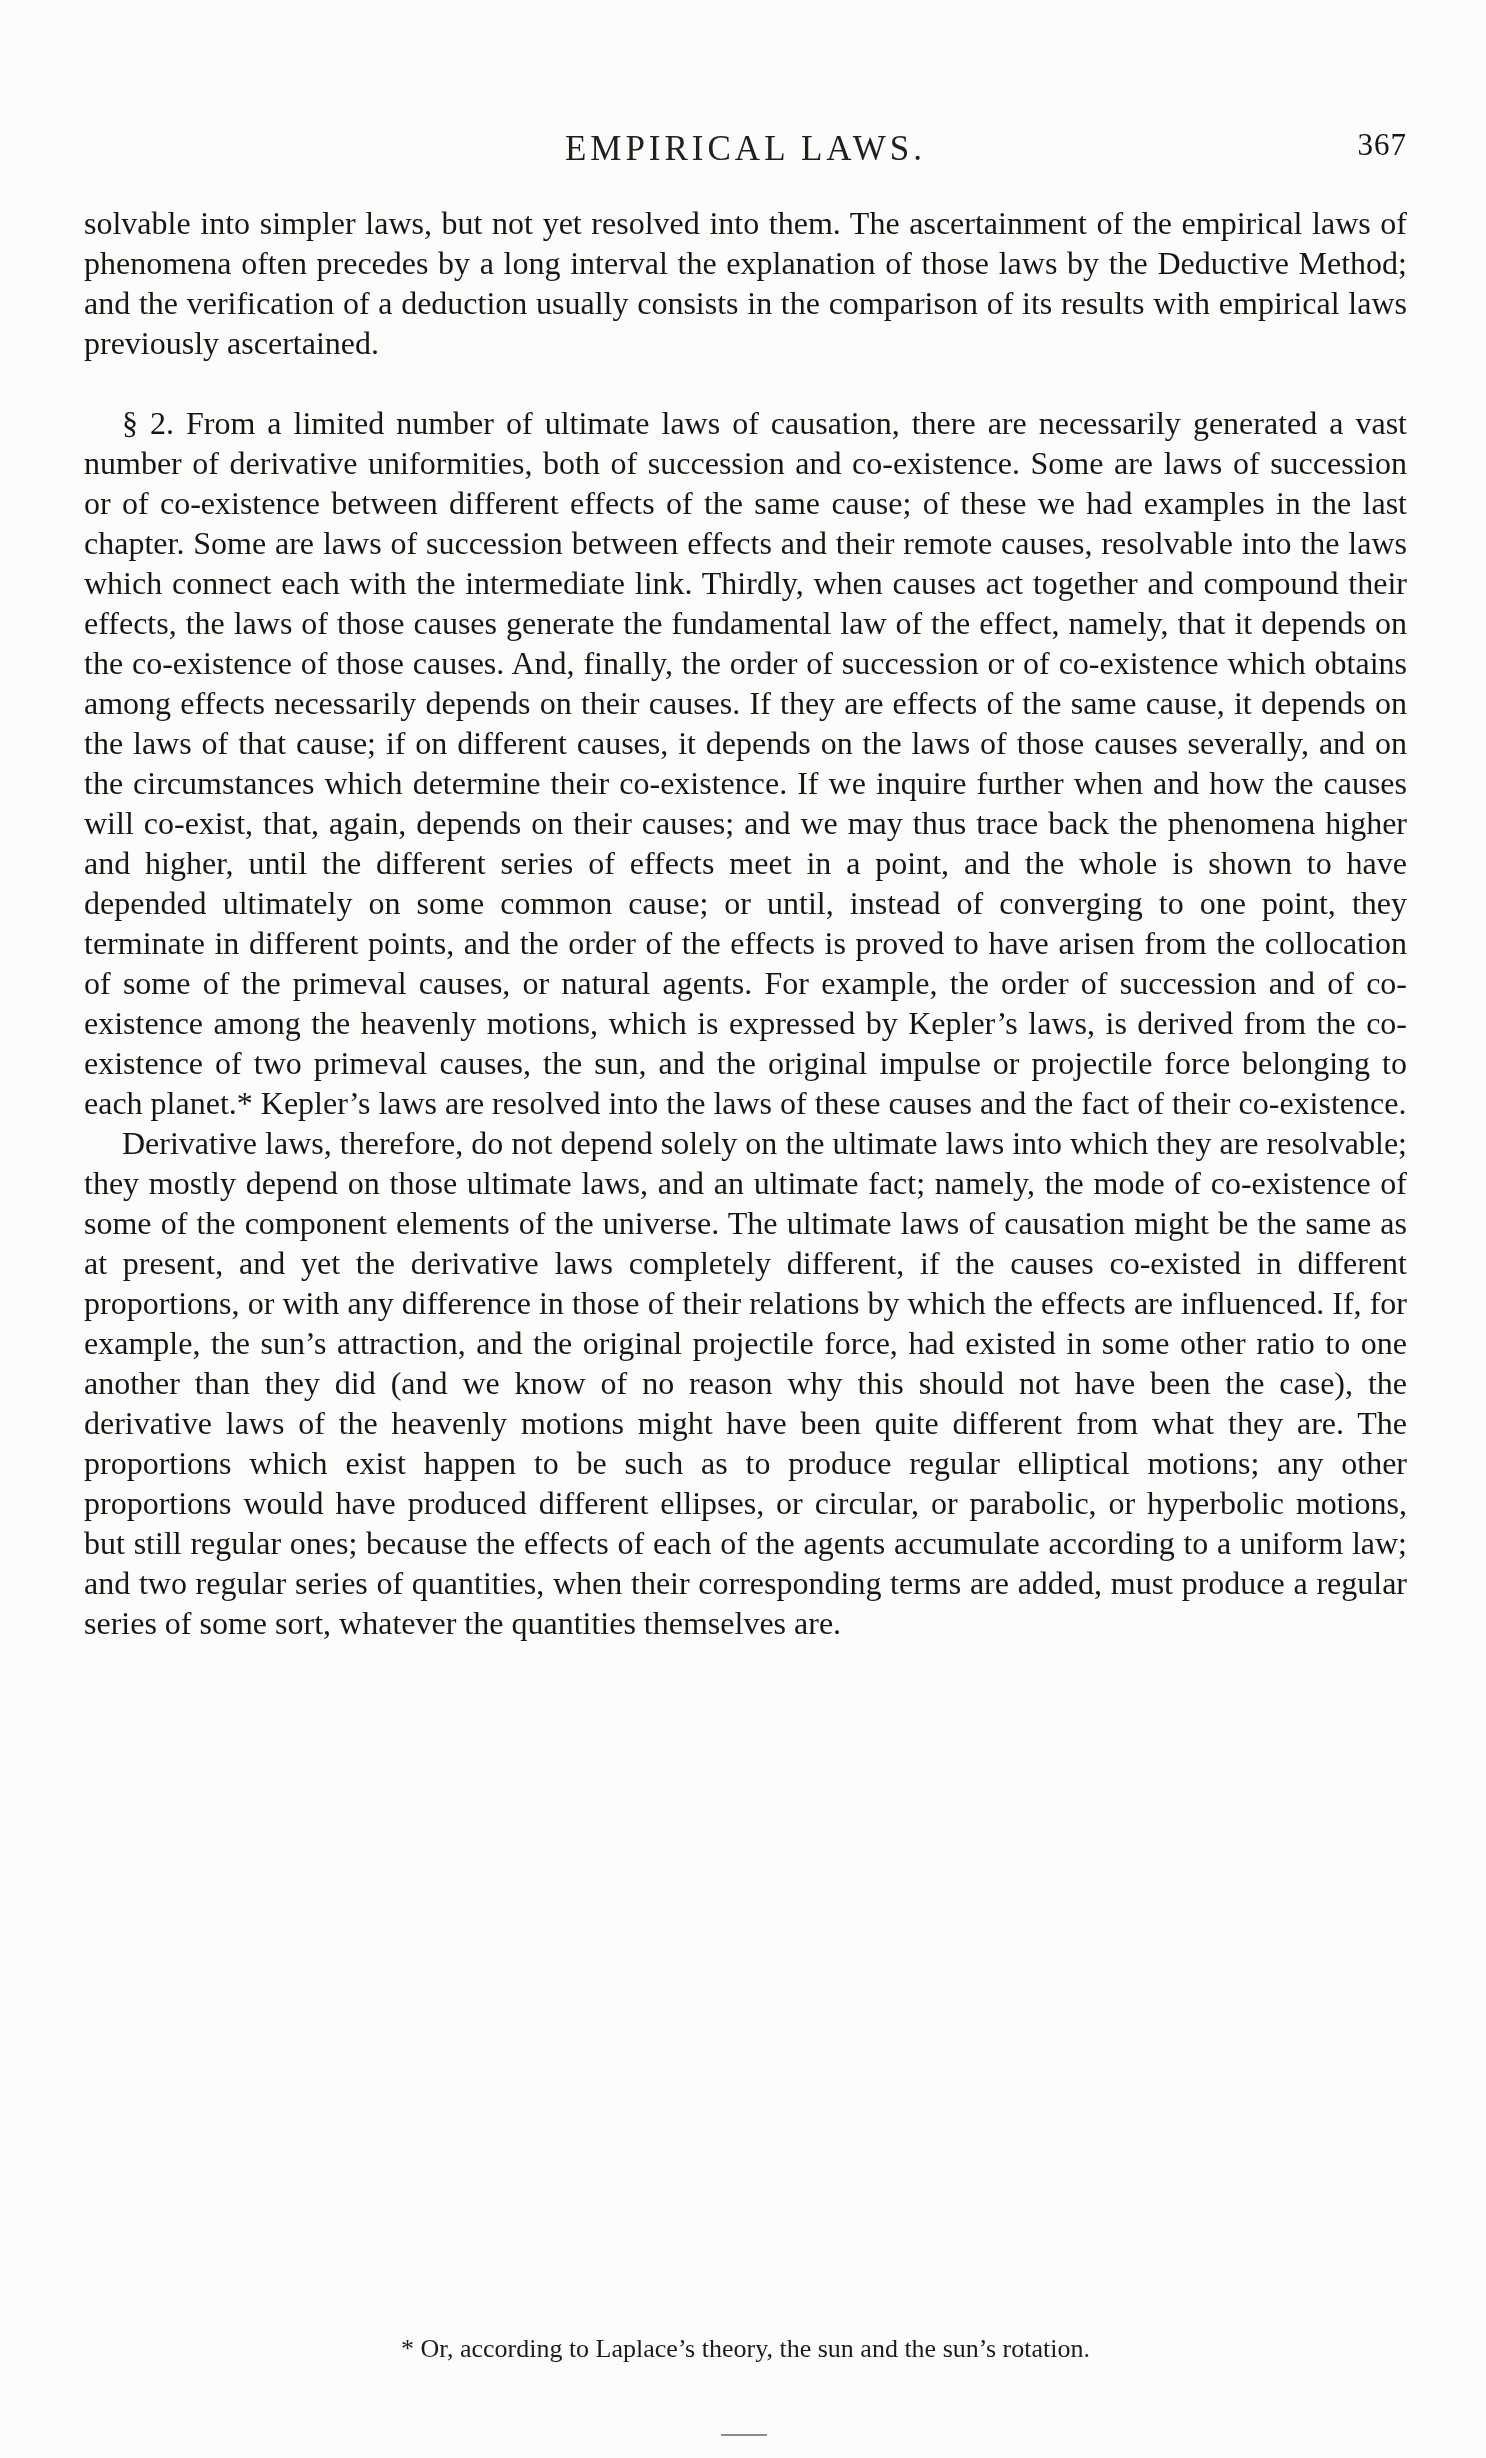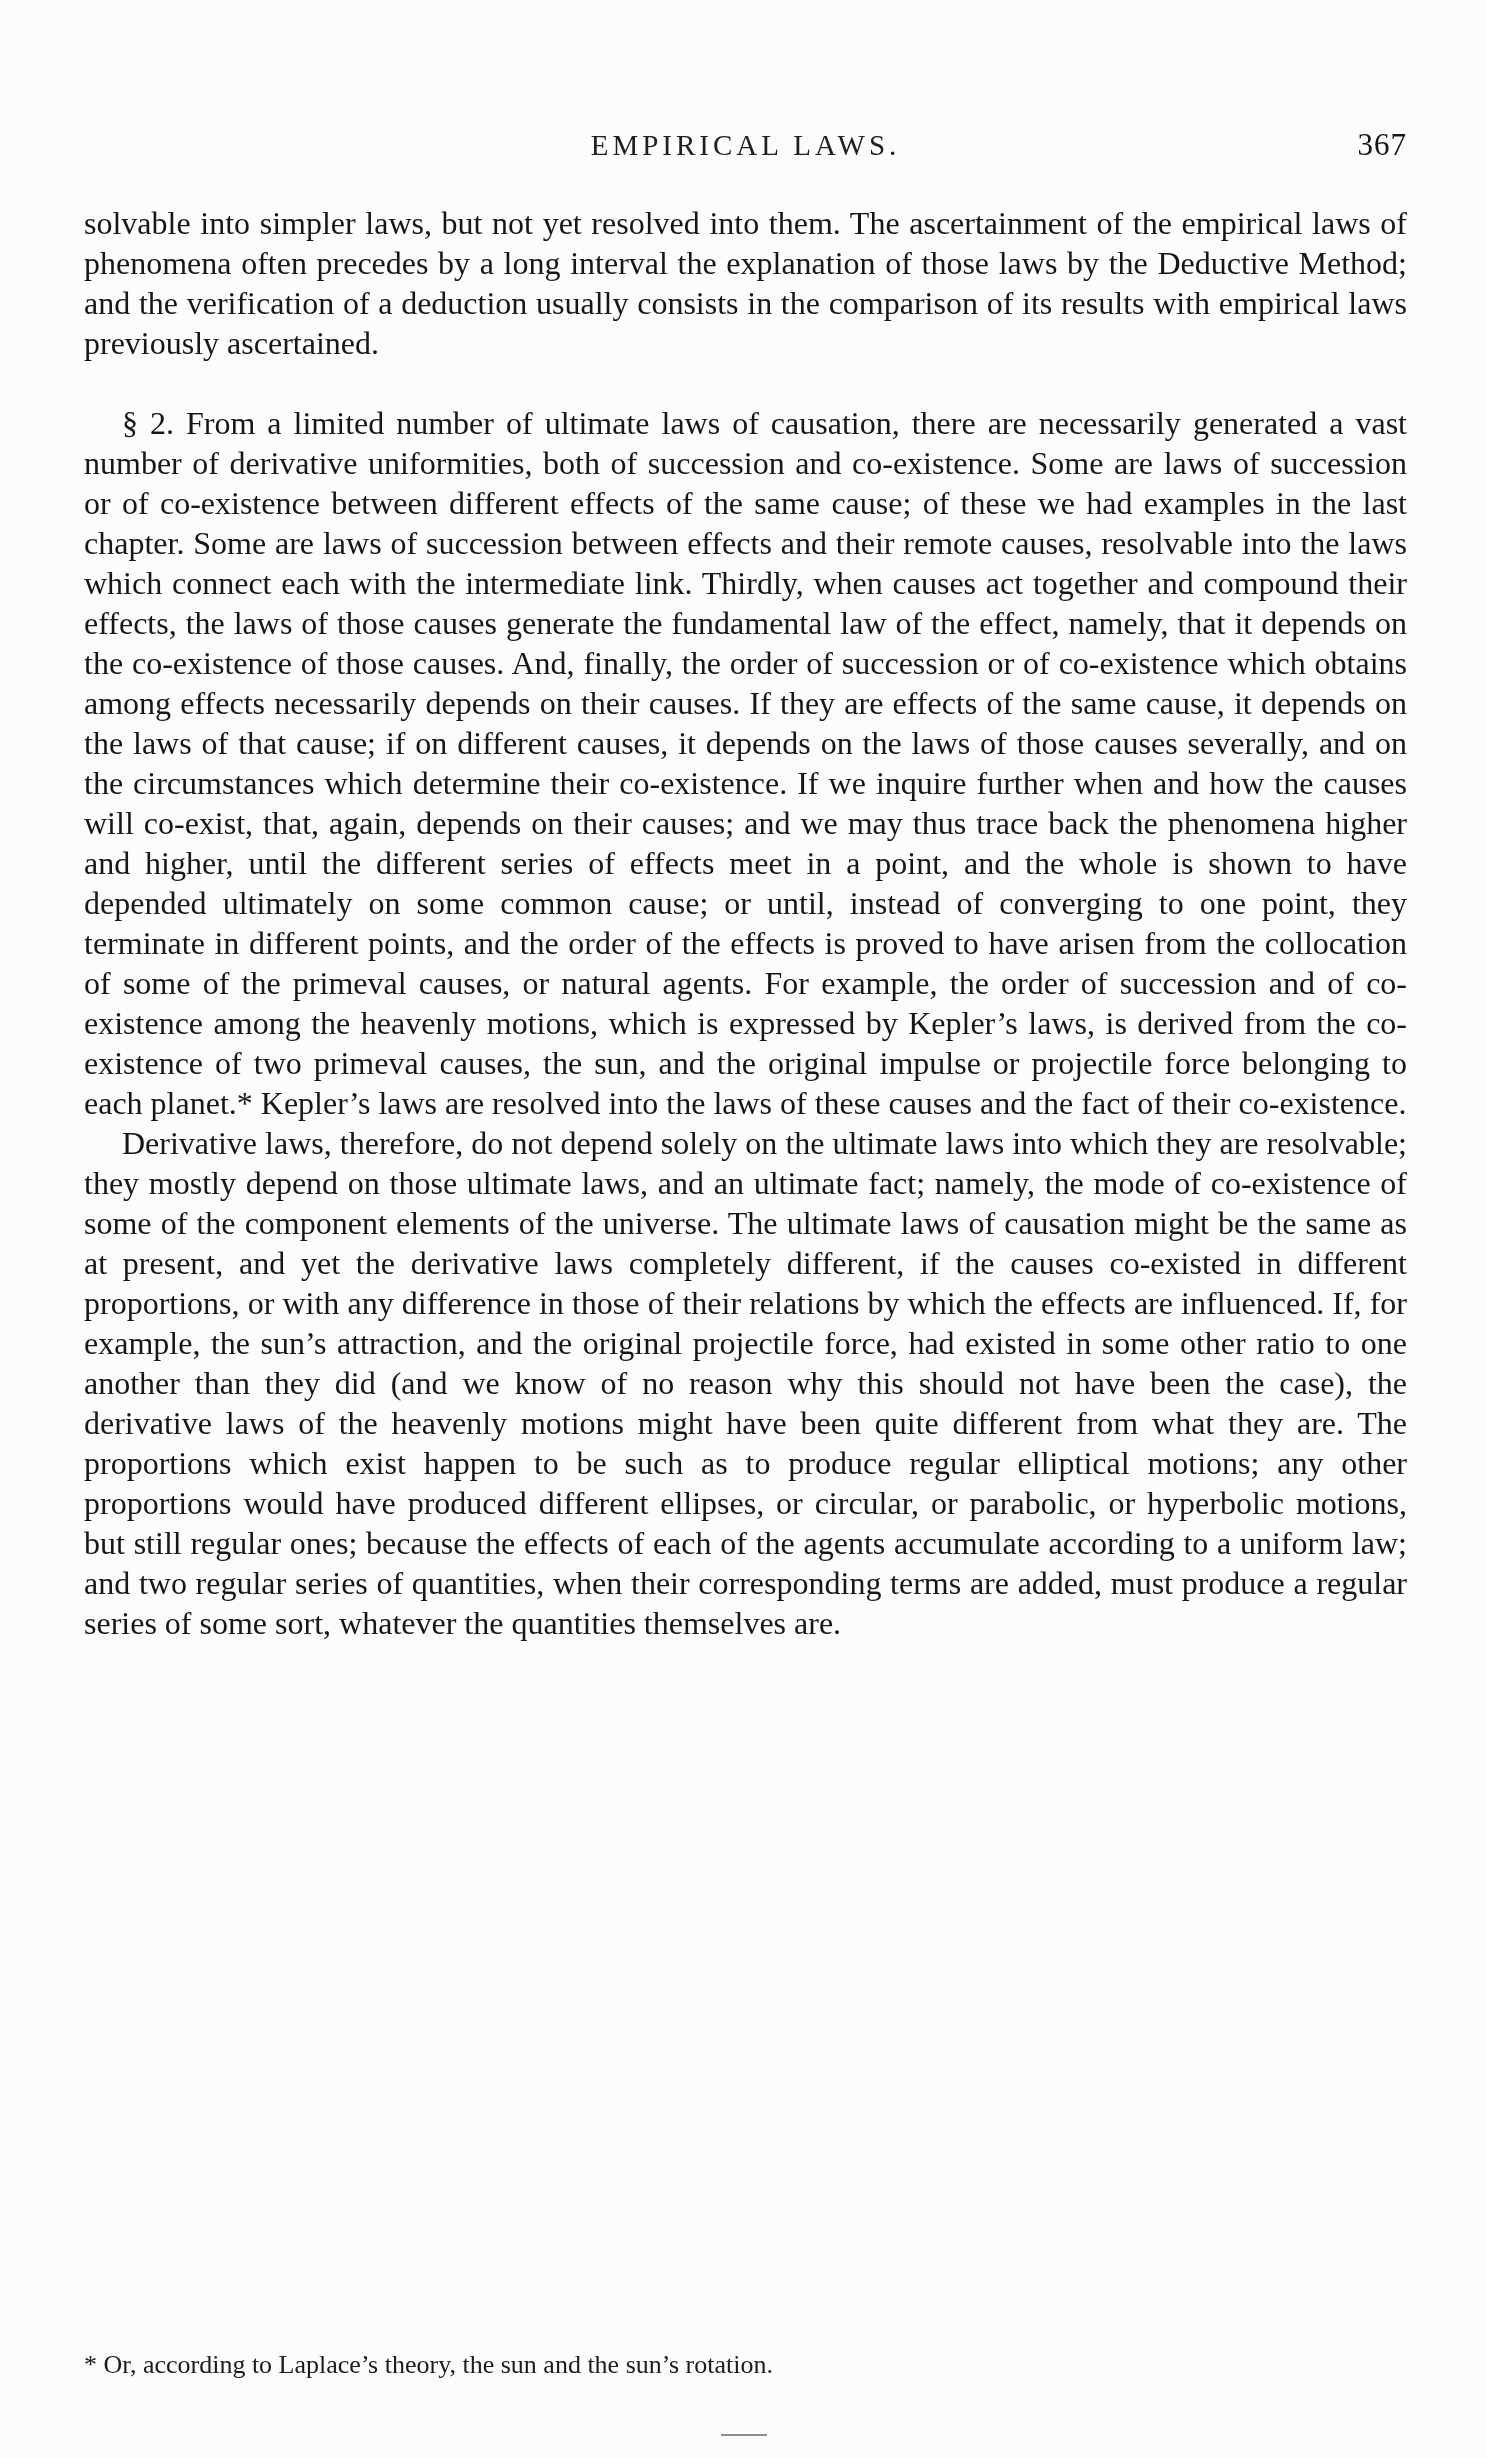--- a/index.html
+++ b/index.html
@@ -22,21 +22,21 @@
     top: 129px;
     left: 84px;
     right: 80px;
     height: 42px;
   }
   .running-title {
     position: absolute;
     left: 0;
     right: 0;
     text-align: center;
-    font-size: 29px;
+    font-size: 35px;
     letter-spacing: 4px;
     color: #20201e;
   }
   .page-number {
     position: absolute;
     right: 0;
     top: -2px;
     font-size: 31px;
     letter-spacing: 1px;
     font-family: Liberation Serif, serif;
@@ -59,24 +59,23 @@
   .body-text p.gap {
     margin-top: 40px;
   }
   .it {
   }
   .footnote {
     position: absolute;
     top: 2334px;
     left: 84px;
     right: 80px;
-    text-align: left;
+    text-align: center;
     font-size: 26px;
     color: #1c1b19;
-    margin-top: 16px;
   }
   .scan-mark-bottom {
     position: absolute;
     top: 2434px;
     left: 50%;
     transform: translateX(-50%);
     width: 46px;
     height: 2px;
     background: #8d8d8b;
   }

